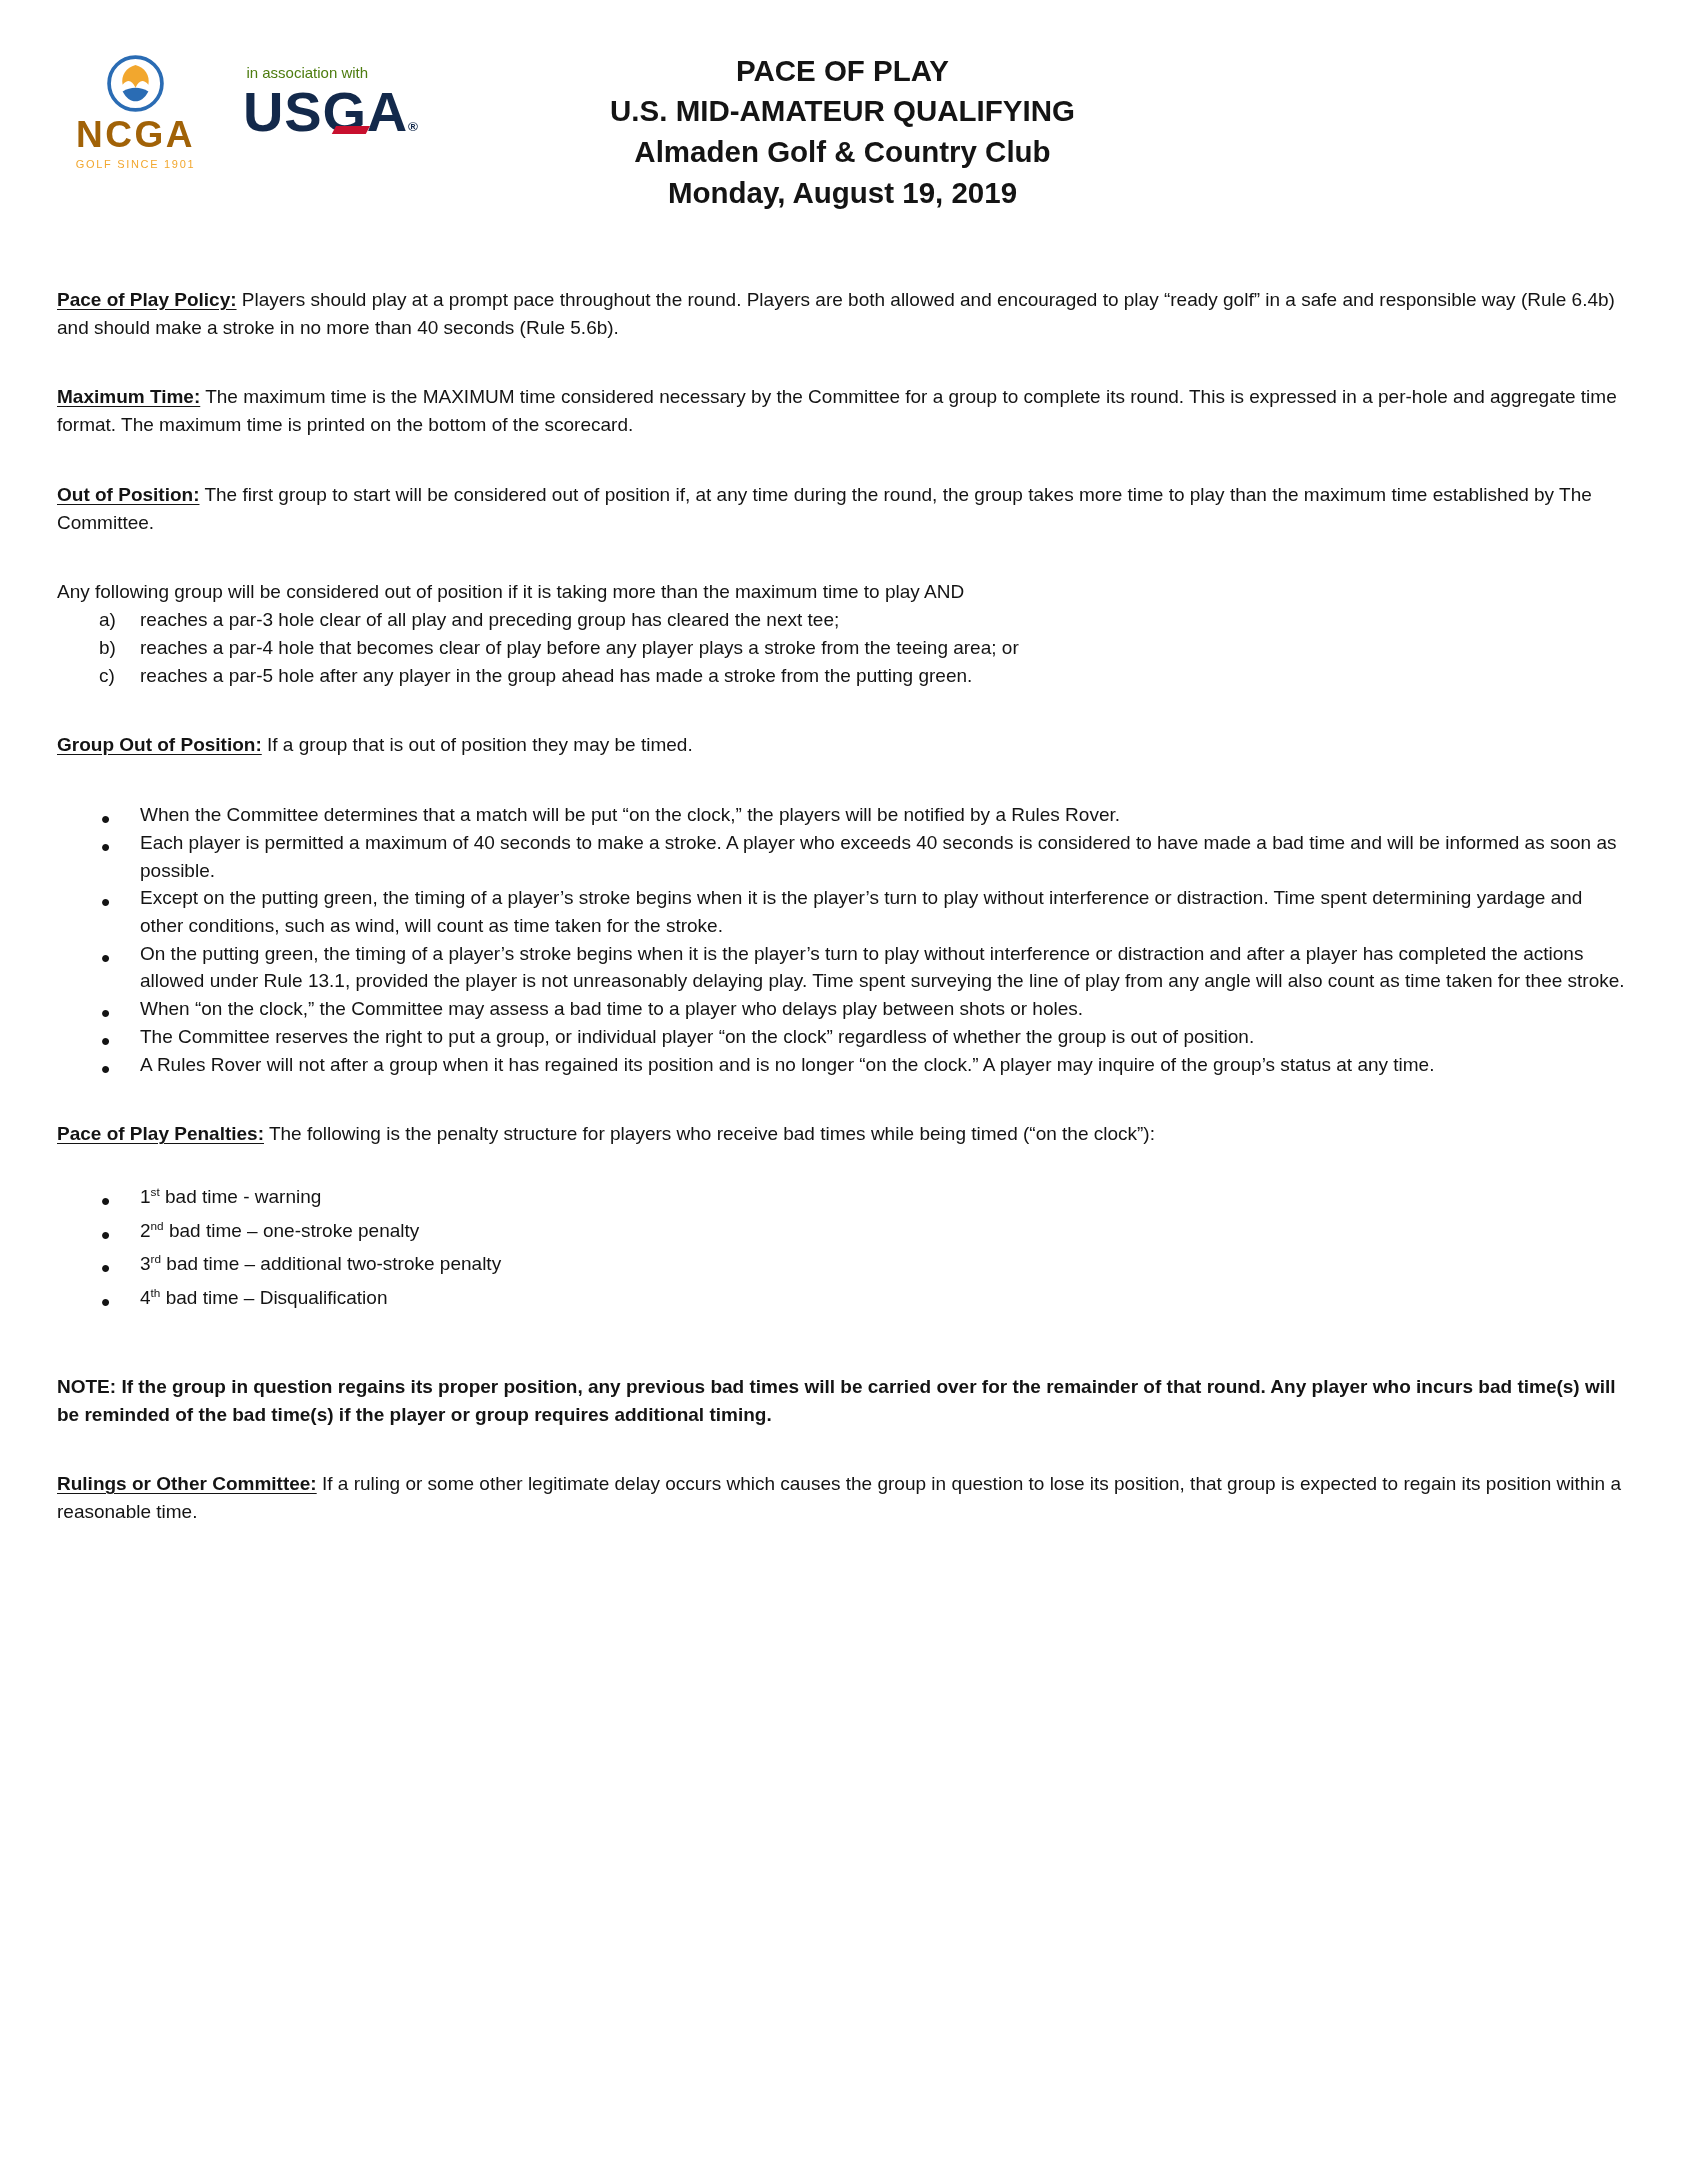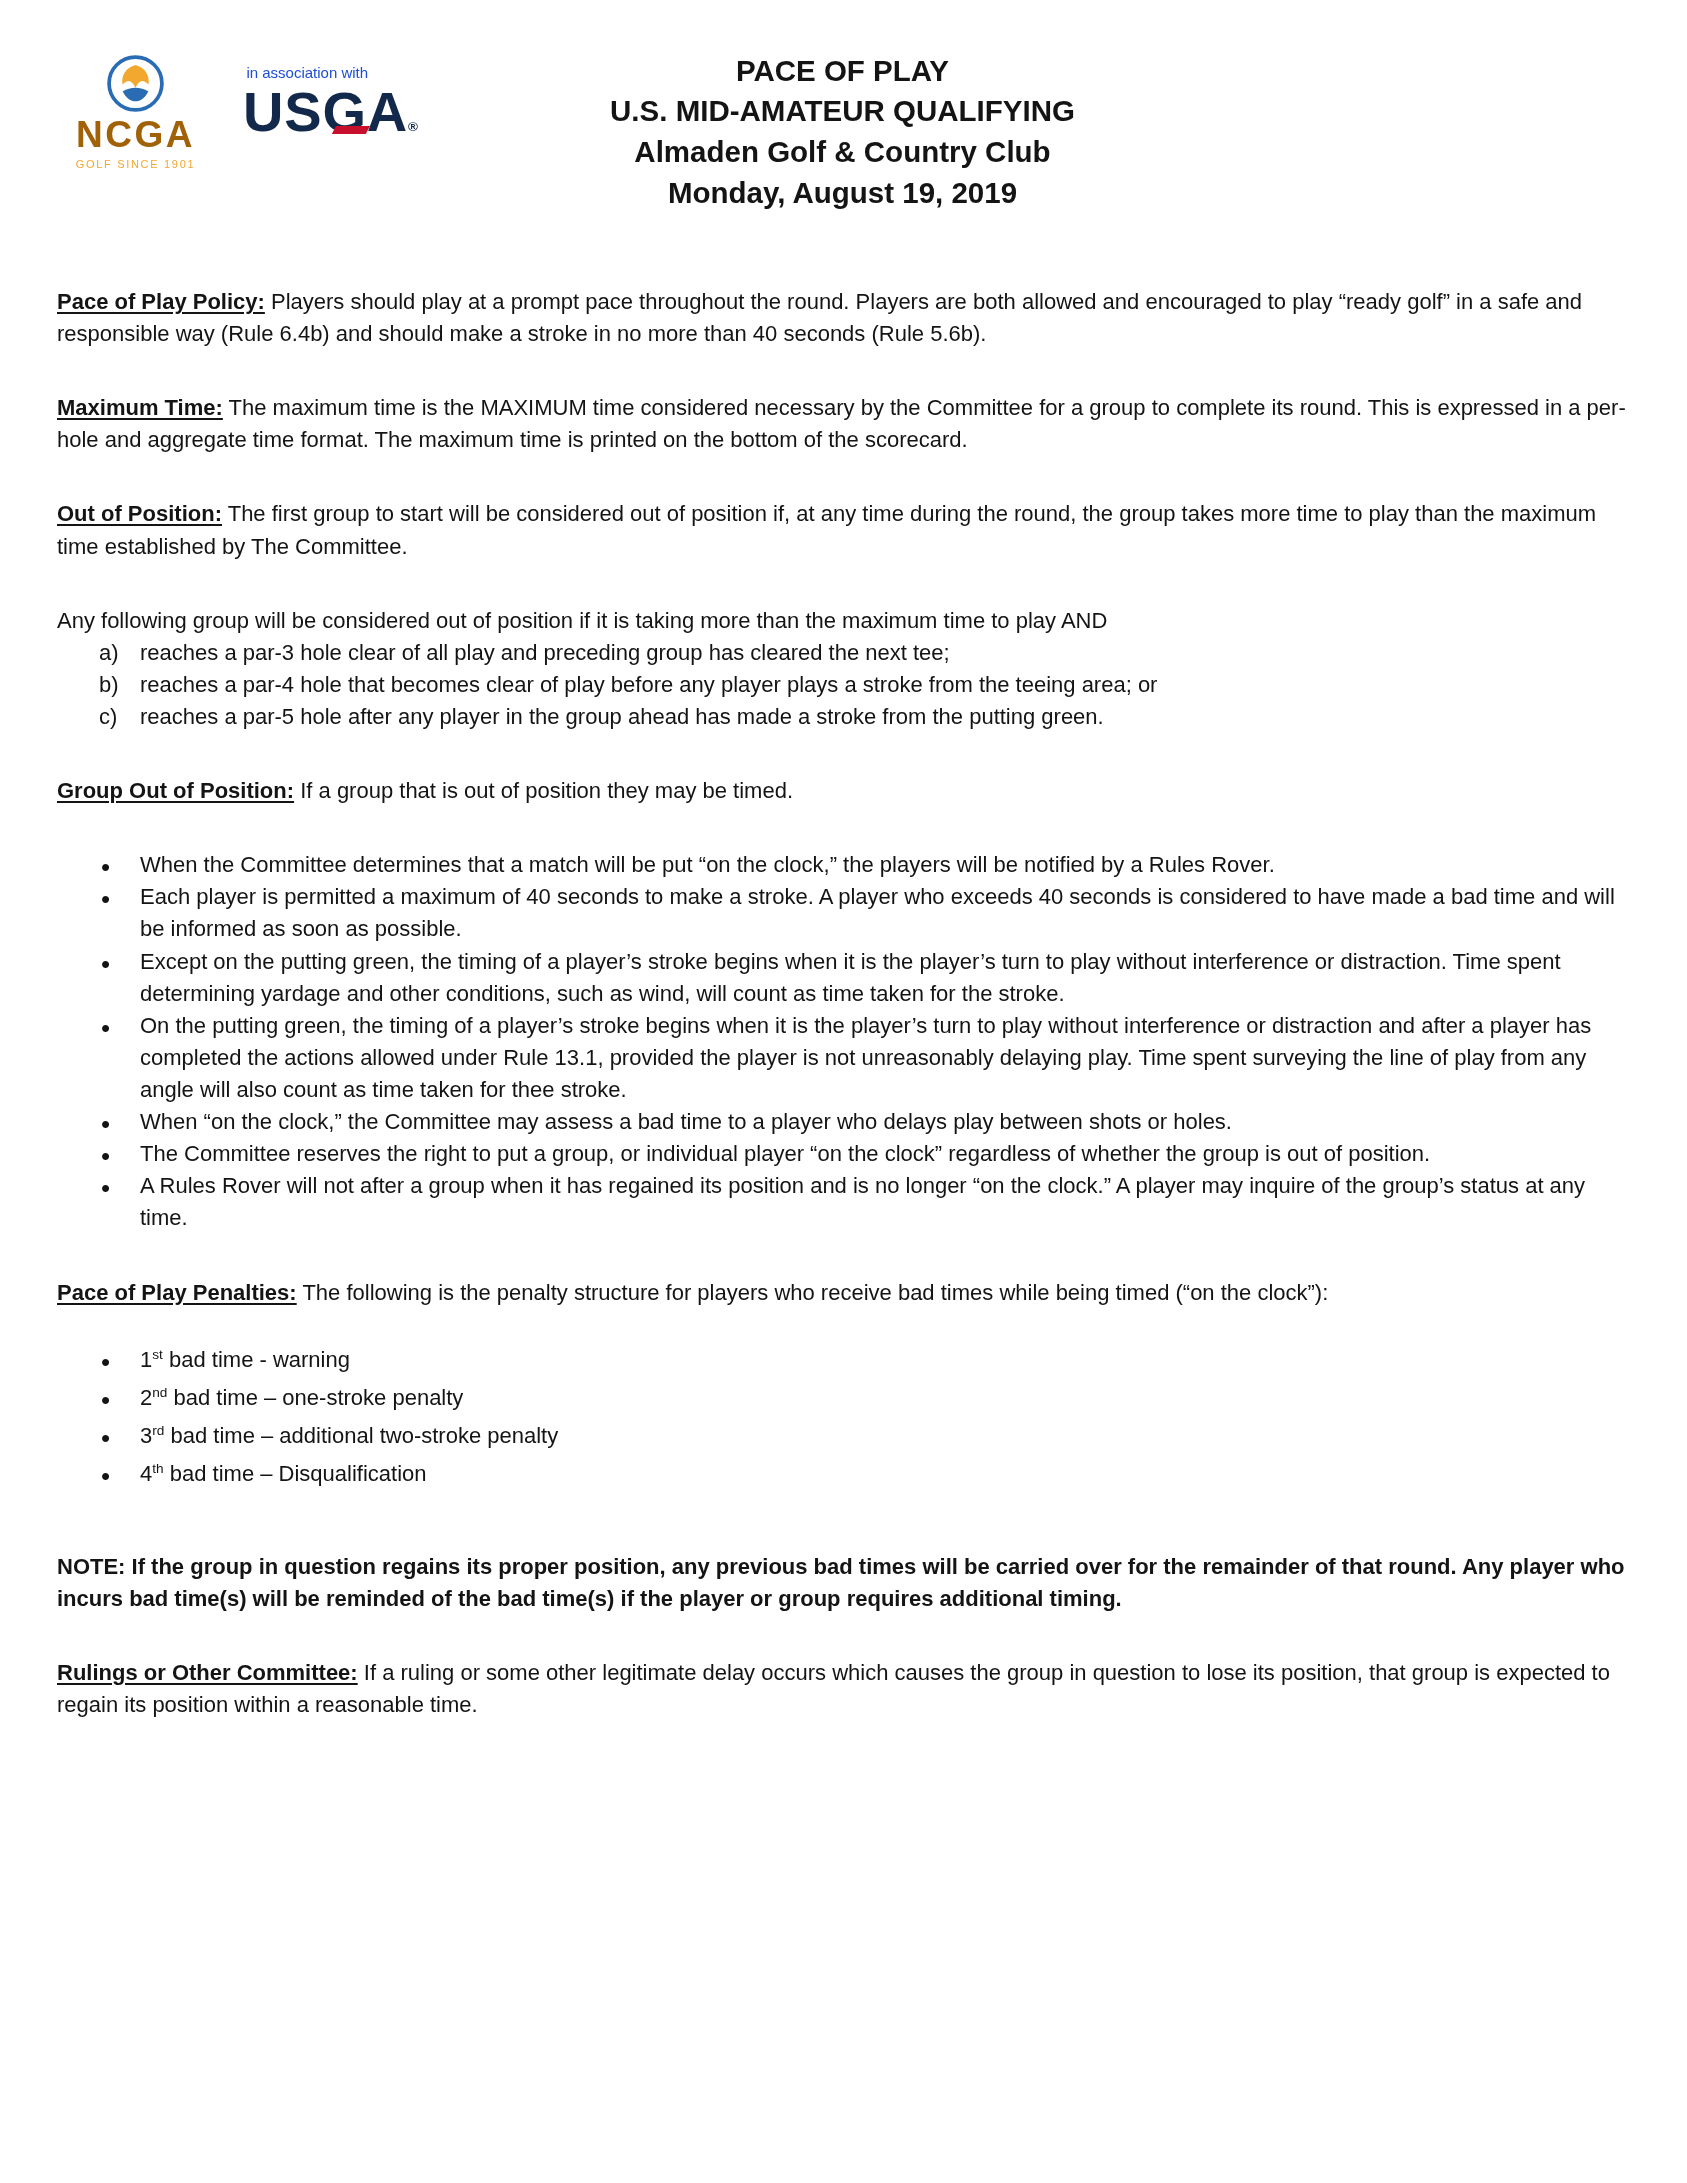--- a/index.html
+++ b/index.html
@@ -31,21 +31,21 @@
   .ncga-mark { width: 59px; height: 59px; margin-bottom: 3.4px; }
   .ncga-name {
     font-size: 37px; font-weight: bold; letter-spacing: 2.5px;
     color: #a16207; line-height: 1;
   }
   .ncga-tag {
     font-size: 11px; letter-spacing: 1.7px; color: #f2a72e;
     font-weight: normal; margin-top: 4.2px; white-space: nowrap;
   }
   .usga { display: flex; flex-direction: column; padding-top: 10px; }
-  .assoc { font-size: 15px; color: #1d4ed8; margin-bottom: 3.4px; padding-left: 3.4px; }
+  .assoc { font-size: 15px; color: #4d7c0f; margin-bottom: 3.4px; padding-left: 3.4px; }
   .usga-word {
     position: relative;
     font-size: 56px; font-weight: bold; letter-spacing: 0.8px;
     color: #13294b; line-height: 1;
   }
   .usga-word .reg { font-size: 13.5px; vertical-align: baseline; color: #13294b; }
   .usga-red {
     position: absolute;
     left: 91px; bottom: 6.7px;
     width: 34px; height: 7.6px;
@@ -55,21 +55,21 @@
   .title-block {
     text-align: center;
     font-weight: bold;
     font-size: 29.5px;
     line-height: 1.38;
     padding-top: 6.7px;
   }
   .title-line { white-space: nowrap; }
 
   
-  .body-text { font-size: 22px; line-height: 1.46; }
+  .body-text { font-size: 19px; line-height: 1.46; }
   .para { margin-bottom: 42px; }
   .para.tight { margin-bottom: 0; }
   .para.last { margin-bottom: 0; }
   .label { font-weight: bold; text-decoration: underline; text-underline-offset: 3.4px; }
   .bold { font-weight: bold; }
 
   .lettered { margin-bottom: 42px; }
   .litem { position: relative; padding-left: 83px; }
   .lmark { position: absolute; left: 42px; top: 0; }
 

